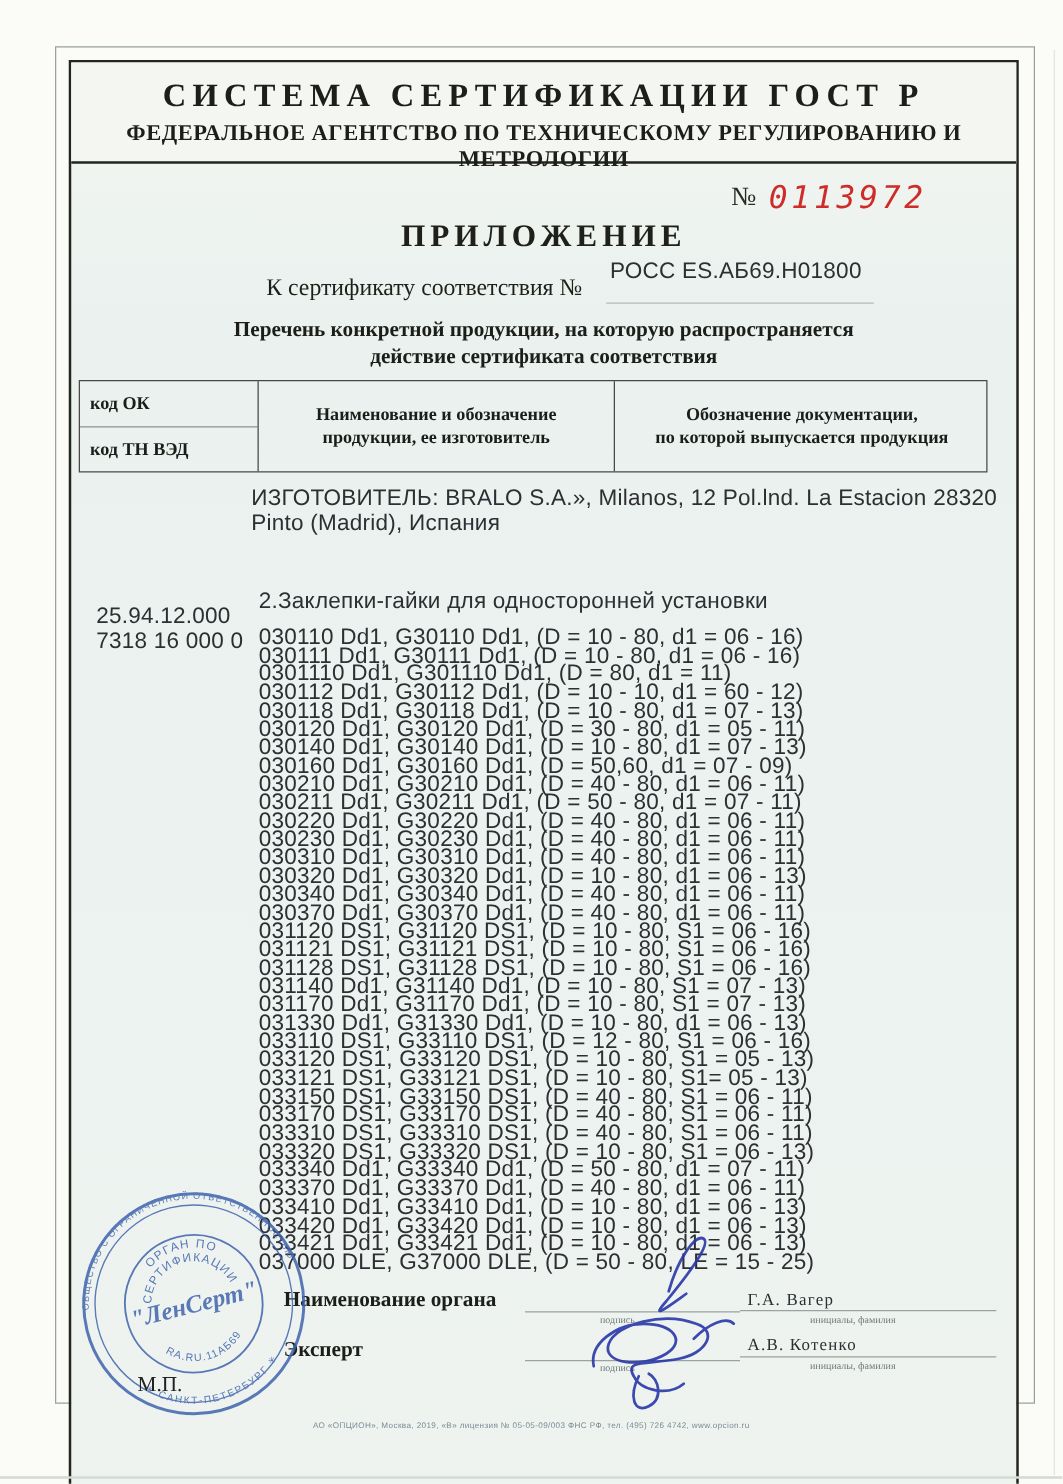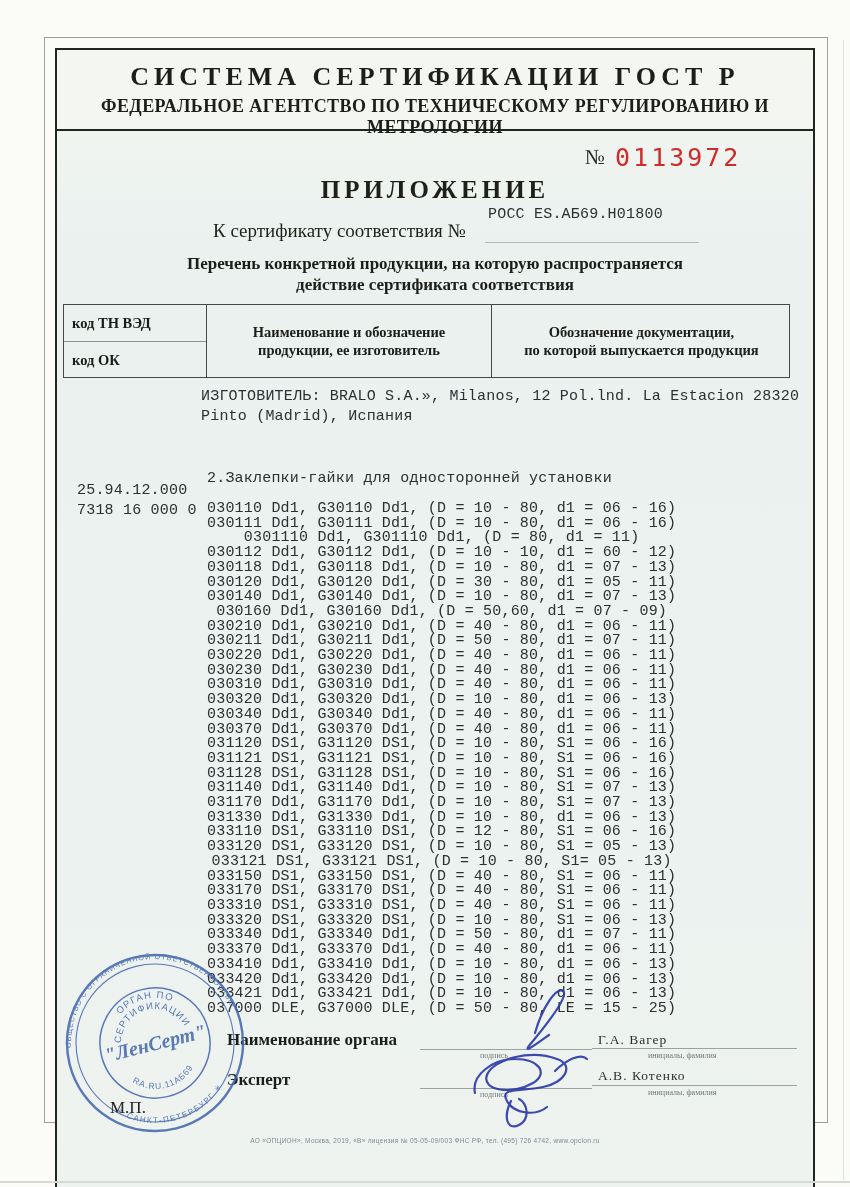--- a/index.html
+++ b/index.html
@@ -35,21 +35,21 @@
   .hdr-line1{
     margin-top:12px;font-size:26px;font-weight:bold;letter-spacing:5px;color:#1c1e19;
   }
   .hdr-line2{
     margin-top:4px;font-size:18px;font-weight:bold;letter-spacing:0.4px;color:#1c1e19;
   }
   .num-row{position:absolute;left:528px;top:93px;white-space:nowrap;}
   .num-prefix{font-size:21px;color:#2a2c26;vertical-align:middle;}
   .num-value{
     font-family:"DejaVu Sans Mono", monospace;
-    font-size:25px;letter-spacing:3px;color:var(--red);vertical-align:middle;margin-left:6px;
+    font-size:25px;letter-spacing:3px;color:var(--red);vertical-align:middle;margin-left:6px;font-style:italic;
   }
   .doc-title{
     position:absolute;left:0;top:126px;width:100%;text-align:center;
     font-size:25px;font-weight:bold;letter-spacing:4px;color:#1e2019;
   }
   .cert-no{
     position:absolute;left:431px;top:156px;
     font-family:"Liberation Mono", monospace;font-size:14px;color:var(--mono-ink);
     letter-spacing:0.5px;
   }
@@ -67,22 +67,22 @@
   .tbl{
     position:absolute;left:6px;top:254px;width:727px;height:74px;
     display:grid;grid-template-columns:142px 285px 300px;
     border:1px solid #474a43;font-size:14.5px;color:#1b1d18;
   }
   .tbl .c{border-left:1px solid #474a43;display:flex;align-items:center;justify-content:center;text-align:center;line-height:18px;font-weight:600;}
   .tbl .c1{border-left:none;display:block;}
   .c1 .half{height:50%;display:flex;align-items:center;padding-left:8px;font-weight:600;}
   .c1 .half+.half{border-top:1px solid #8d948e;}
   .mono{
-    font-family:Liberation Mono, monospace;font-size:15px;color:var(--mono-ink);
-    position:absolute;white-space:pre;letter-spacing:0.2px;text-align:center;
+    font-family:Liberation Sans, sans-serif;font-size:18px;color:var(--mono-ink);
+    position:absolute;white-space:pre;letter-spacing:0.2px;
   }
   .items{line-height:14.7px;}
   .items div{white-space:pre;}
   .sig-label{position:absolute;font-size:17px;font-weight:bold;color:#1c1e19;}
   .sig-line{position:absolute;height:1px;background:#9aa39e;}
   .sig-cap{position:absolute;font-size:8px;color:#6d7874;}
   .sig-name{position:absolute;font-family:Liberation Serif, serif;font-size:13.5px;color:var(--mono-ink);letter-spacing:1px;}
   .mp{position:absolute;left:53px;top:1048px;font-size:17px;color:#222;z-index:5;}
   .stamp{position:absolute;left:-7px;top:888px;z-index:3;opacity:0.85;}
   .handsig{position:absolute;left:358px;top:925px;z-index:4;}
@@ -119,22 +119,22 @@
     <div class="cert-label">К сертификату соответствия №</div>
     <div class="cert-underline"></div>
 
     <div class="subtitle">
       <div>Перечень конкретной продукции,  на которую распространяется</div>
       <div>действие сертификата соответствия</div>
     </div>
 
     <div class="tbl">
       <div class="c c1">
+        <div class="half">код ОК</div>
         <div class="half">код ТН ВЭД</div>
-        <div class="half">код ОК</div>
       </div>
       <div class="c">
         <span><span>Наименование и обозначение</span><br>
         <span>продукции, ее изготовитель</span></span>
       </div>
       <div class="c">
         <span><span>Обозначение документации,</span><br>
         <span>по которой выпускается продукция</span></span>
       </div>
     </div>

